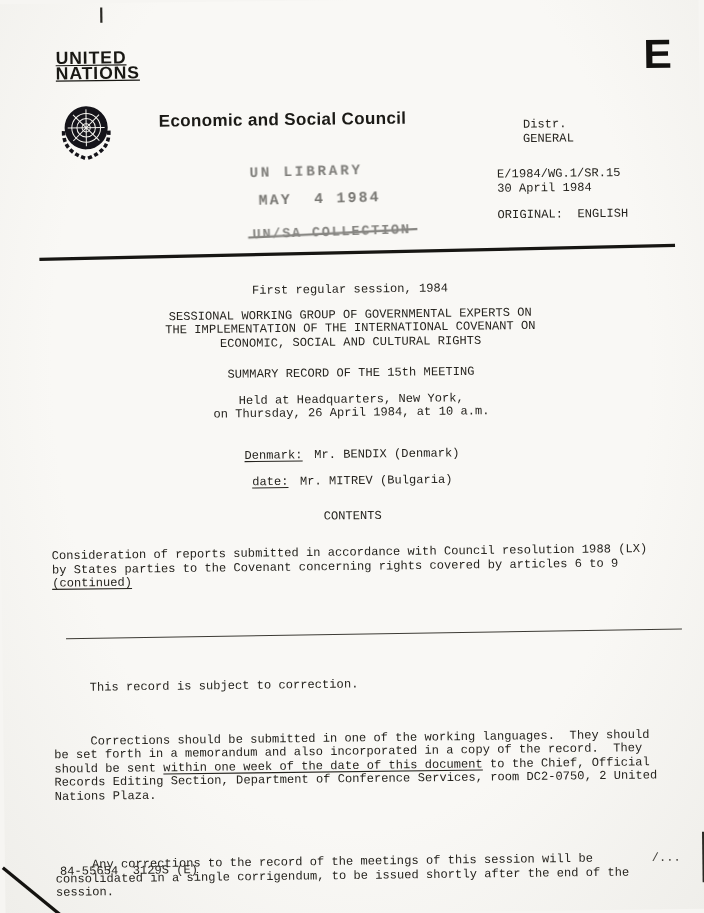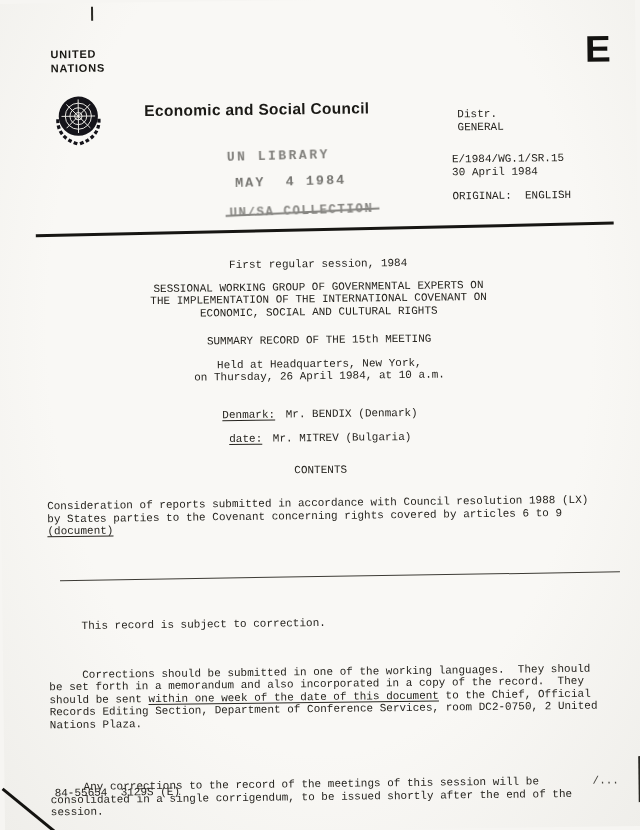--- a/index.html
+++ b/index.html
@@ -14,25 +14,25 @@
     position:absolute;left:0;top:0;width:640px;height:830px;
     background:radial-gradient(ellipse at 50% 40%, #f9f8f5 60%, #efeeea 100%);
     transform:rotate(-0.7deg);
     transform-origin:50% 50%;
   }
   .abs{position:absolute;}
   .mono{font-family:"Liberation Mono", monospace;font-size:11px;line-height:12.5px;white-space:pre-wrap;}
   .sans{font-family:"Liberation Sans", sans-serif;}
 
   
-  .org-name{left:55px;top:44px;font-weight:bold;font-size:11px;line-height:14px;letter-spacing:0.8px;white-space:pre-wrap;color:#191814;}
+  .org-name{left:55px;top:44px;font-weight:bold;font-size:16px;line-height:14px;letter-spacing:0.8px;white-space:pre-wrap;color:#191814;text-decoration:underline;}
   .doc-letter{left:590px;top:32px;font-weight:bold;font-size:37px;color:#131210;transform:scaleX(1.05);}
   .emblem{left:54px;top:88px;}
   .council-title{left:148px;top:100px;font-weight:bold;font-size:15.5px;color:#1b1a16;letter-spacing:0.3px;}
-  .distr{left:461px;top:110px;}
+  .distr{left:479px;top:110px;}
   .symbol{left:455px;top:155px;}
   .original{left:455px;top:192px;}
 
   
   .stamp{color:#6b6a66;filter:blur(0.35px);font-weight:bold;}
   .stamp-library{left:230px;top:150px;font-size:13px;letter-spacing:2.5px;transform:rotate(-0.8deg);opacity:.85;}
   .stamp-date{left:238px;top:176px;font-size:13.5px;letter-spacing:2px;transform:rotate(-1deg);opacity:.9;}
   .stamp-collection{left:232px;top:205px;font-size:12.5px;letter-spacing:1.5px;transform:rotate(-1.2deg);opacity:.8;}
   .stamp-collection::after{content:"";position:absolute;left:-4px;right:-6px;top:45%;height:1.5px;background:#6b6a66;transform:rotate(-1deg);}
 
@@ -110,21 +110,21 @@
     <div class="gap18">SUMMARY RECORD OF THE 15th MEETING</div>
     <div class="gap12">Held at Headquarters, New York,
 on Thursday, 26 April 1984, at 10 a.m.</div>
     <div class="gap26"><span class="u">Denmark:</span><span class="val">Mr. BENDIX (Denmark)</span></div>
     <div class="gap13"><span class="u">date:</span><span class="val">Mr. MITREV (Bulgaria)</span></div>
     <div class="gap30">CONTENTS</div>
   </div>
 
   <div class="abs mono contents-para"><span>Consideration of reports submitted in accordance with Council resolution 1988 (LX)
 by States parties to the Covenant concerning rights covered by articles 6 to 9
-</span><span class="u">(document)</span></div>
+</span><span class="u">(continued)</span></div>
 
   <div class="abs divider2"></div>
 
   <div class="abs mono footnotes">
     <div class="para">     This record is subject to correction.</div>
     <div class="para"><span>     Corrections should be submitted in one of the working languages.  They should
 be set forth in a memorandum and also incorporated in a copy of the record.  They
 should be sent </span><span class="u">within one week of the date of this document</span><span> to the Chief, Official
 Records Editing Section, Department of Conference Services, room DC2-0750, 2 United
 Nations Plaza.</span></div>

